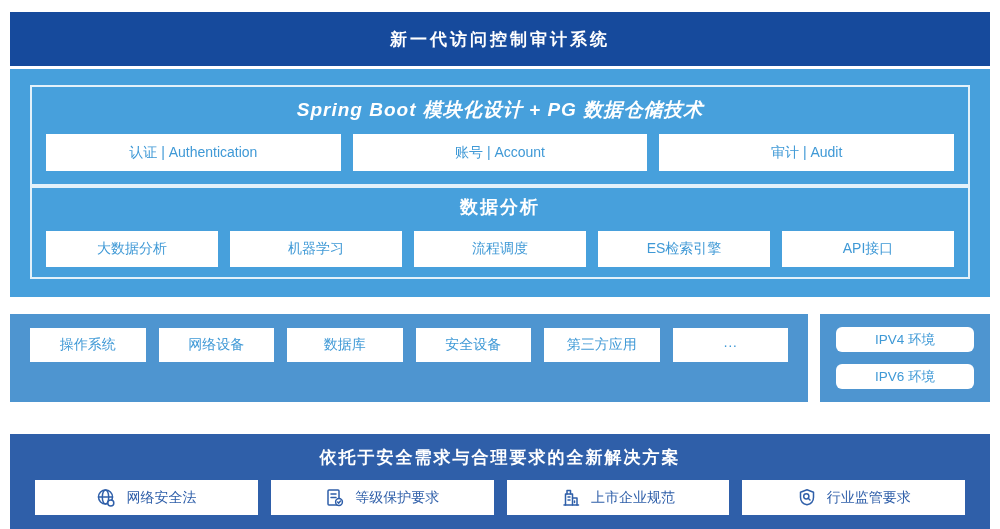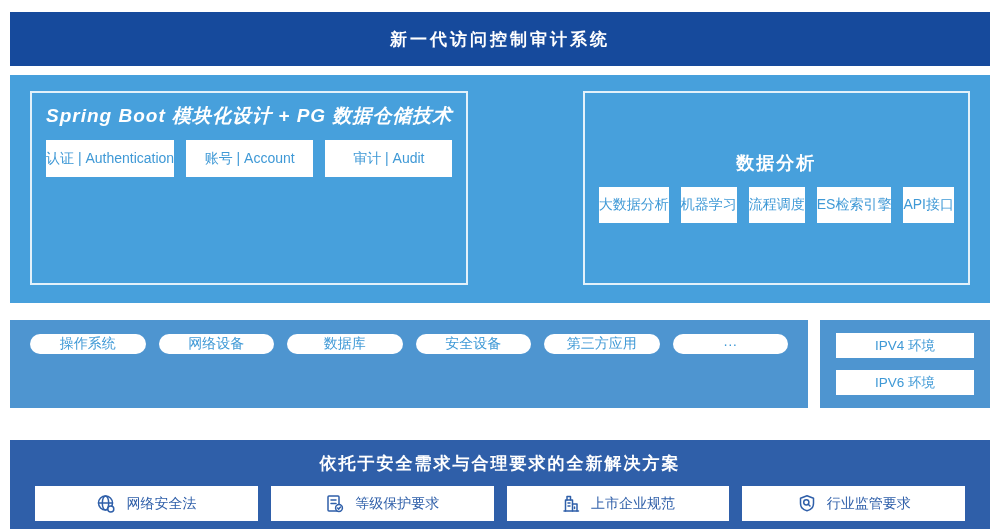--- a/index.html
+++ b/index.html
@@ -20,22 +20,22 @@
   
   .banner{
     height:54px;background:var(--banner);
     display:flex;align-items:center;justify-content:center;flex:none;
   }
   .banner h1{
     color:#fff;font-size:17px;font-weight:bold;letter-spacing:3px;
   }
   
   .platform{
-    margin-top:9px;height:228px;background:var(--platform);
-    padding:16px 20px 18px;display:flex;flex-direction:row;
+    margin-top:3px;height:228px;background:var(--platform);
+    padding:16px 20px 18px;display:flex;flex-direction:column;
     justify-content:space-between;flex:none;
   }
   .panel{
     border:2px solid var(--panel-border);
     padding:10px 14px 13px;display:flex;flex-direction:column;
   }
   .panel-title{
     color:#fff;text-align:center;font-size:18px;font-weight:bold;
     letter-spacing:2px;line-height:26px;
   }
@@ -50,26 +50,26 @@
   .panel.analysis{padding-top:6px;padding-bottom:10px;justify-content:center;}
   .panel.analysis .wbtn{height:36px;}
   
   .collect-row{margin-top:17px;height:88px;display:flex;gap:12px;flex:none;}
   .collect{
     width:798px;background:var(--collect);
     padding:8px 20px 16px;display:flex;flex-direction:column;flex:none;
   }
   .collect .panel-title{letter-spacing:2px;}
   .collect .btn-row{margin-top:6px;gap:13px;}
-  .collect .wbtn{height:20px;border-radius:12px;}
+  .collect .wbtn{height:34px;}
   .env{
     flex:1;background:var(--collect);
     padding:13px 16px;display:flex;flex-direction:column;gap:12px;
   }
-  .env .wbtn{height:25px;flex:none;font-size:13.5px;}
+  .env .wbtn{height:25px;flex:none;font-size:13.5px;border-radius:6px;}
   
   .solution{
     margin-top:32px;height:104px;background:var(--solution);
     padding:11px 25px 18px;display:flex;flex-direction:column;flex:none;
   }
   .solution .panel-title{letter-spacing:2px;font-size:17px;}
   .solution .btn-row{margin-top:9px;gap:13px;}
   .solution .wbtn{height:35px;color:var(--solution);gap:10px;}
   .icon{display:inline-flex;width:20px;height:20px;flex:none;}
   .icon svg{width:20px;height:20px;stroke:var(--solution);fill:none;

